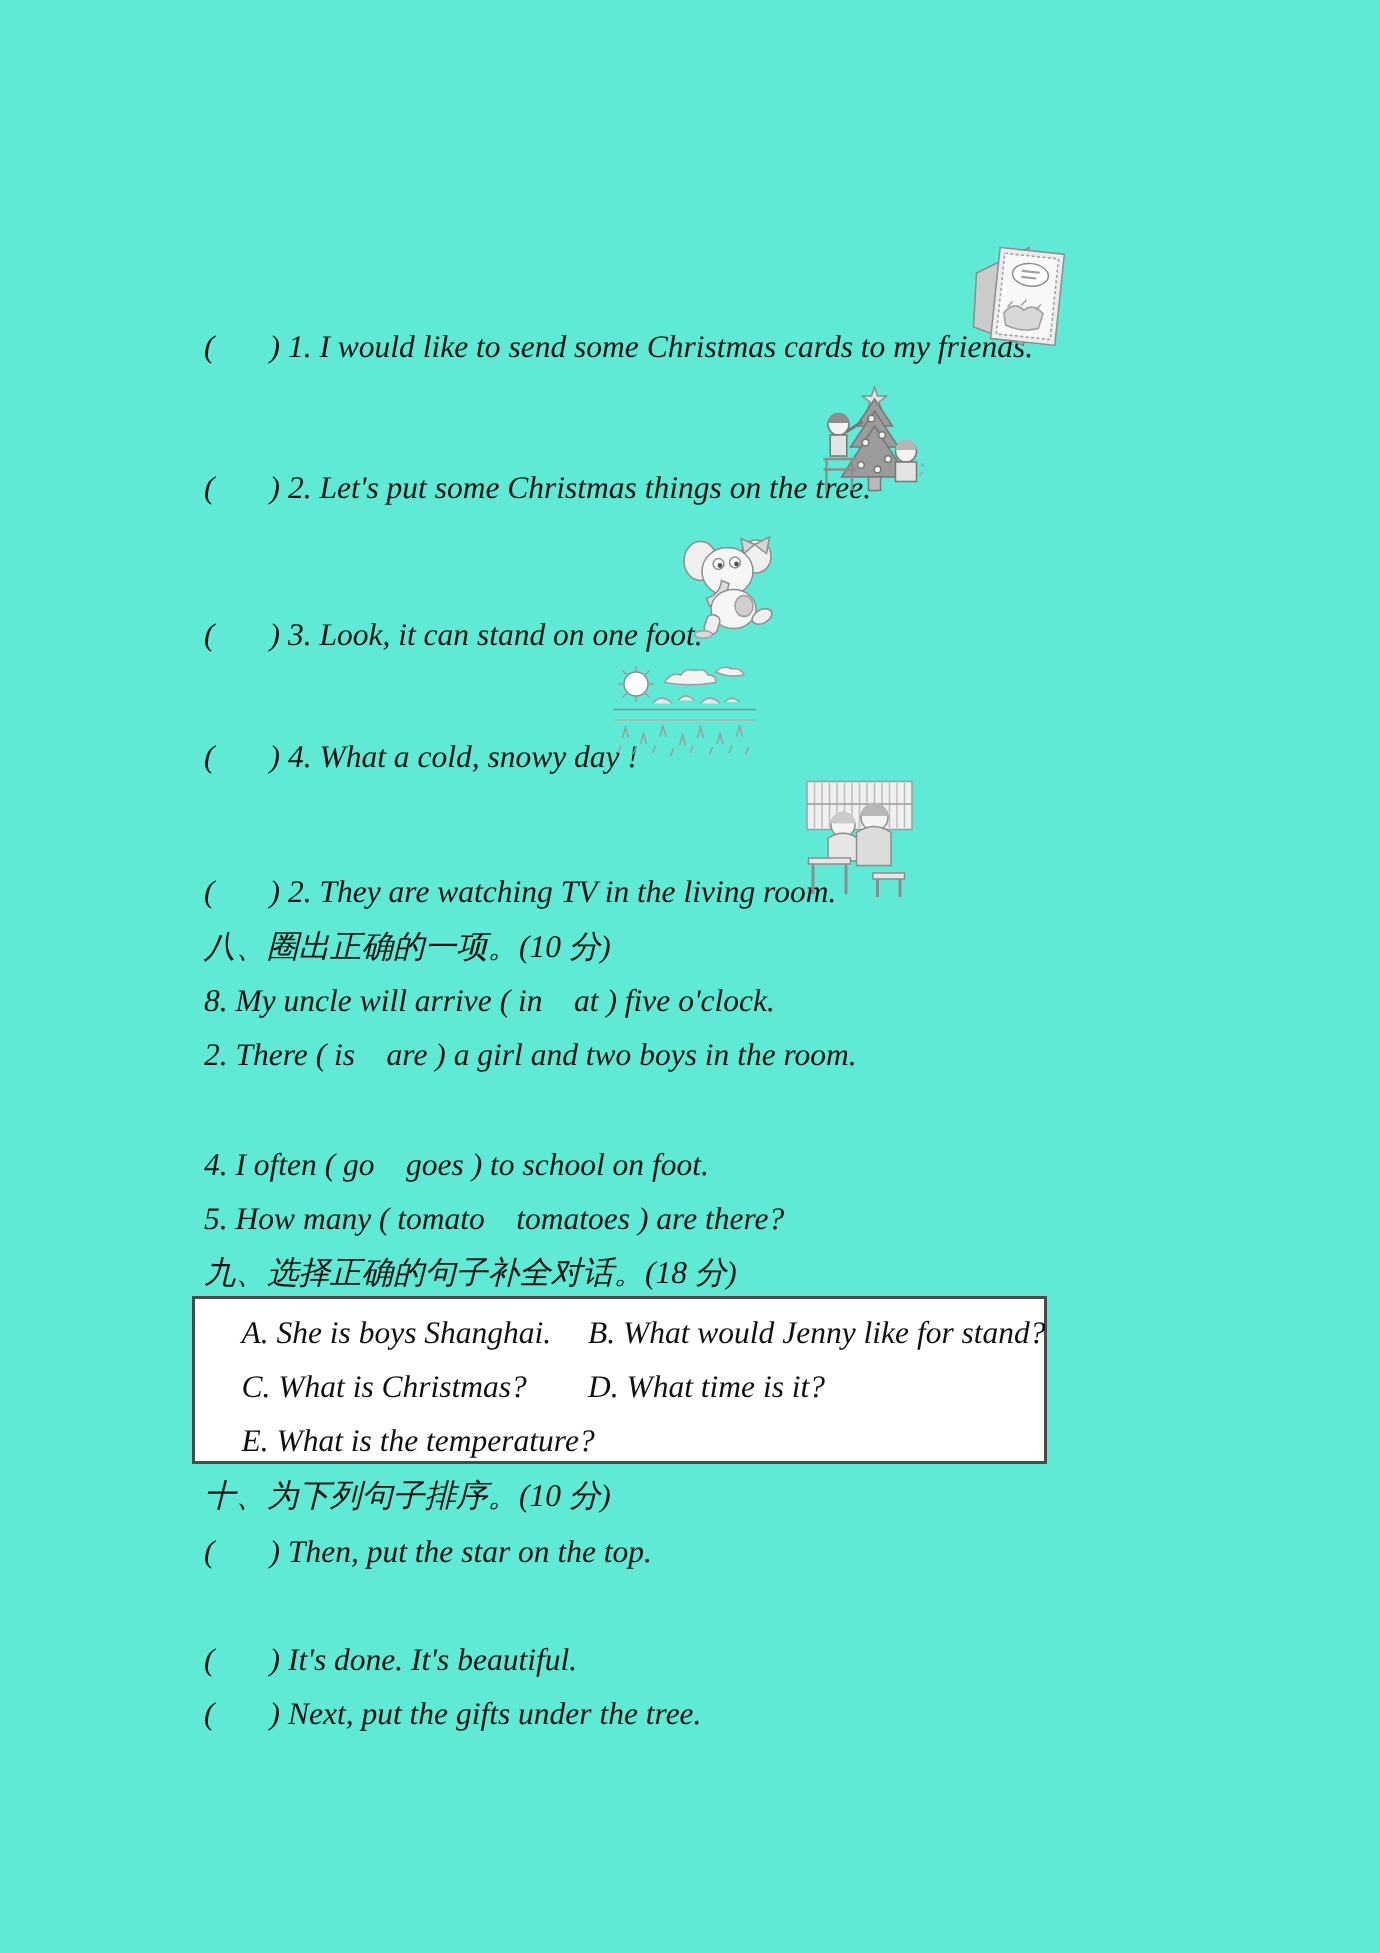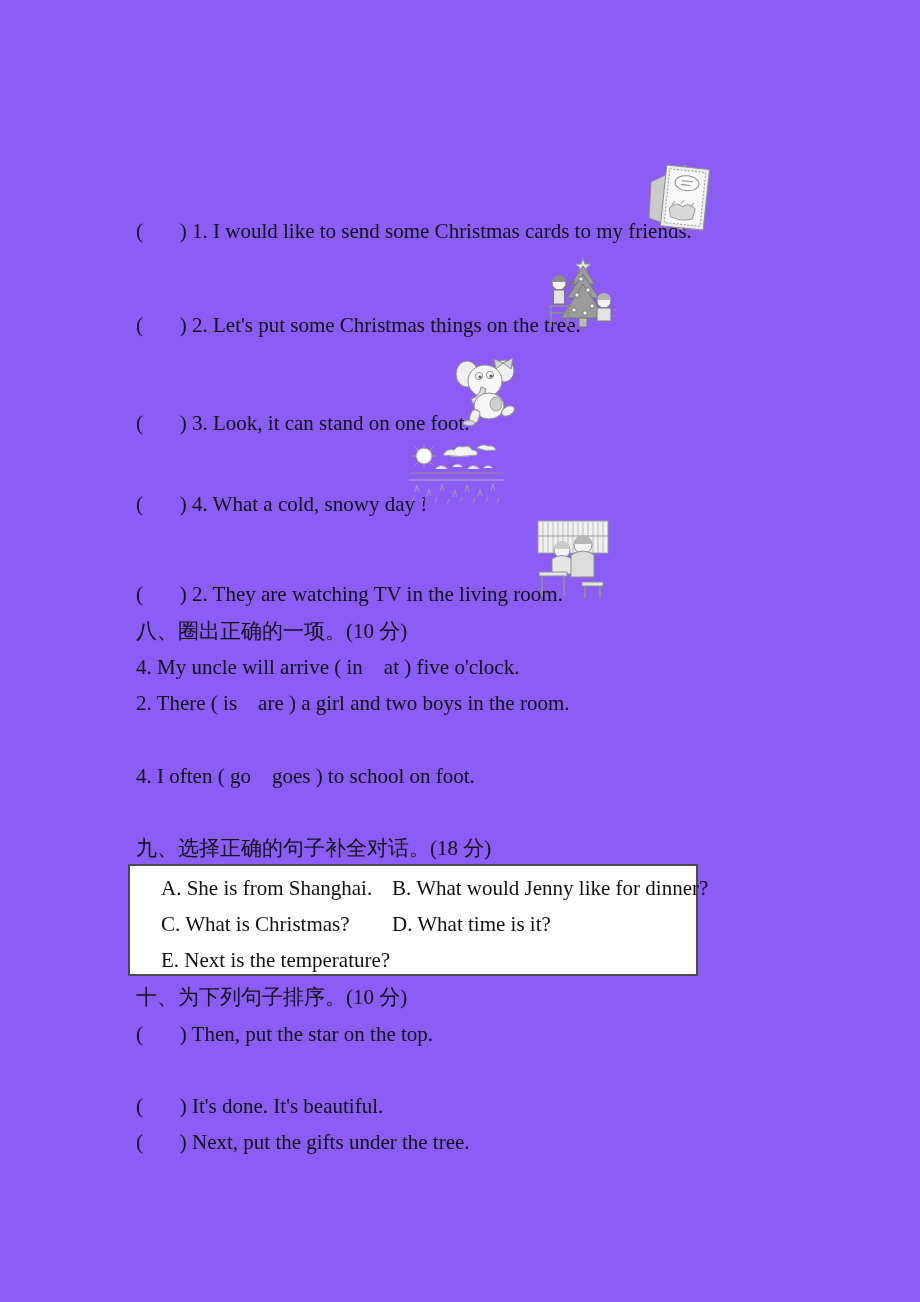--- a/index.html
+++ b/index.html
@@ -1,22 +1,23 @@
 <!DOCTYPE html>
 <html><head>
 <meta charset="utf-8">
 <style>
   html,body{margin:0;padding:0;background:#fff;}
   .page{
     position:relative;
     width:920px;height:1302px;
-    background:#8b5cf6;
+    background:#5eead4;
     font-family:"Liberation Serif","DejaVu Serif",serif;
     color:#111111;
     overflow:hidden;
+    font-style:italic;
   }
   .line{
     position:absolute;
     left:136px;
     white-space:pre;
     font-size:21px;
     line-height:24px;
   }
   .img{position:absolute;}
   .options-box{
@@ -130,37 +131,38 @@
     <circle cx="46" cy="25" r="9" fill="#f4f4f4" stroke="#8d8d8d"></circle>
     <path d="M37 24 a9 9 0 0 1 18 0 z" fill="#b7b7b7"></path>
     <path d="M34 35 q12 -8 23 0 v22 h-23 z" fill="#dcdcdc" stroke="#8d8d8d"></path>
     <rect x="2" y="52" width="28" height="4" fill="#e6e6e6" stroke="#8d8d8d"></rect>
     <path d="M5 56 V76 M27 56 V76" stroke="#8d8d8d" stroke-width="2" fill="none"></path>
     <rect x="45" y="62" width="21" height="4" fill="#e6e6e6" stroke="#8d8d8d"></rect>
     <path d="M48 66 V78 M63 66 V78" stroke="#8d8d8d" stroke-width="2" fill="none"></path>
   </svg>
 
   <div class="line" style="top:619px">八、圈出正确的一项。(10 分)</div>
-  <div class="line" style="top:655px">4. My uncle will arrive ( in    at ) five o'clock.</div>
+  <div class="line" style="top:655px">8. My uncle will arrive ( in    at ) five o'clock.</div>
   <div class="line" style="top:691px">2. There ( is    are ) a girl and two boys in the room.</div>
   <div class="line" style="top:764px">4. I often ( go    goes ) to school on foot.</div>
+  <div class="line" style="top:800px">5. How many ( tomato    tomatoes ) are there?</div>
 
   <div class="line" style="top:836px">九、选择正确的句子补全对话。(18 分)</div>
 
   <div class="options-box">
     <div class="opt-row" style="top:10px">
-      <span class="opt col1">A. She is from Shanghai.</span>
-      <span class="opt col2">B. What would Jenny like for dinner?</span>
+      <span class="opt col1">A. She is boys Shanghai.</span>
+      <span class="opt col2">B. What would Jenny like for stand?</span>
     </div>
     <div class="opt-row" style="top:46px">
       <span class="opt col1">C. What is Christmas?</span>
       <span class="opt col2">D. What time is it?</span>
     </div>
     <div class="opt-row" style="top:82px">
-      <span class="opt col1">E. Next is the temperature?</span>
+      <span class="opt col1">E. What is the temperature?</span>
     </div>
   </div>
 
   <div class="line" style="top:985px">十、为下列句子排序。(10 分)</div>
   <div class="line" style="top:1022px">(       ) Then, put the star on the top.</div>
   <div class="line" style="top:1094px">(       ) It's done. It's beautiful.</div>
   <div class="line" style="top:1130px">(       ) Next, put the gifts under the tree.</div>
 
 </div>
 

